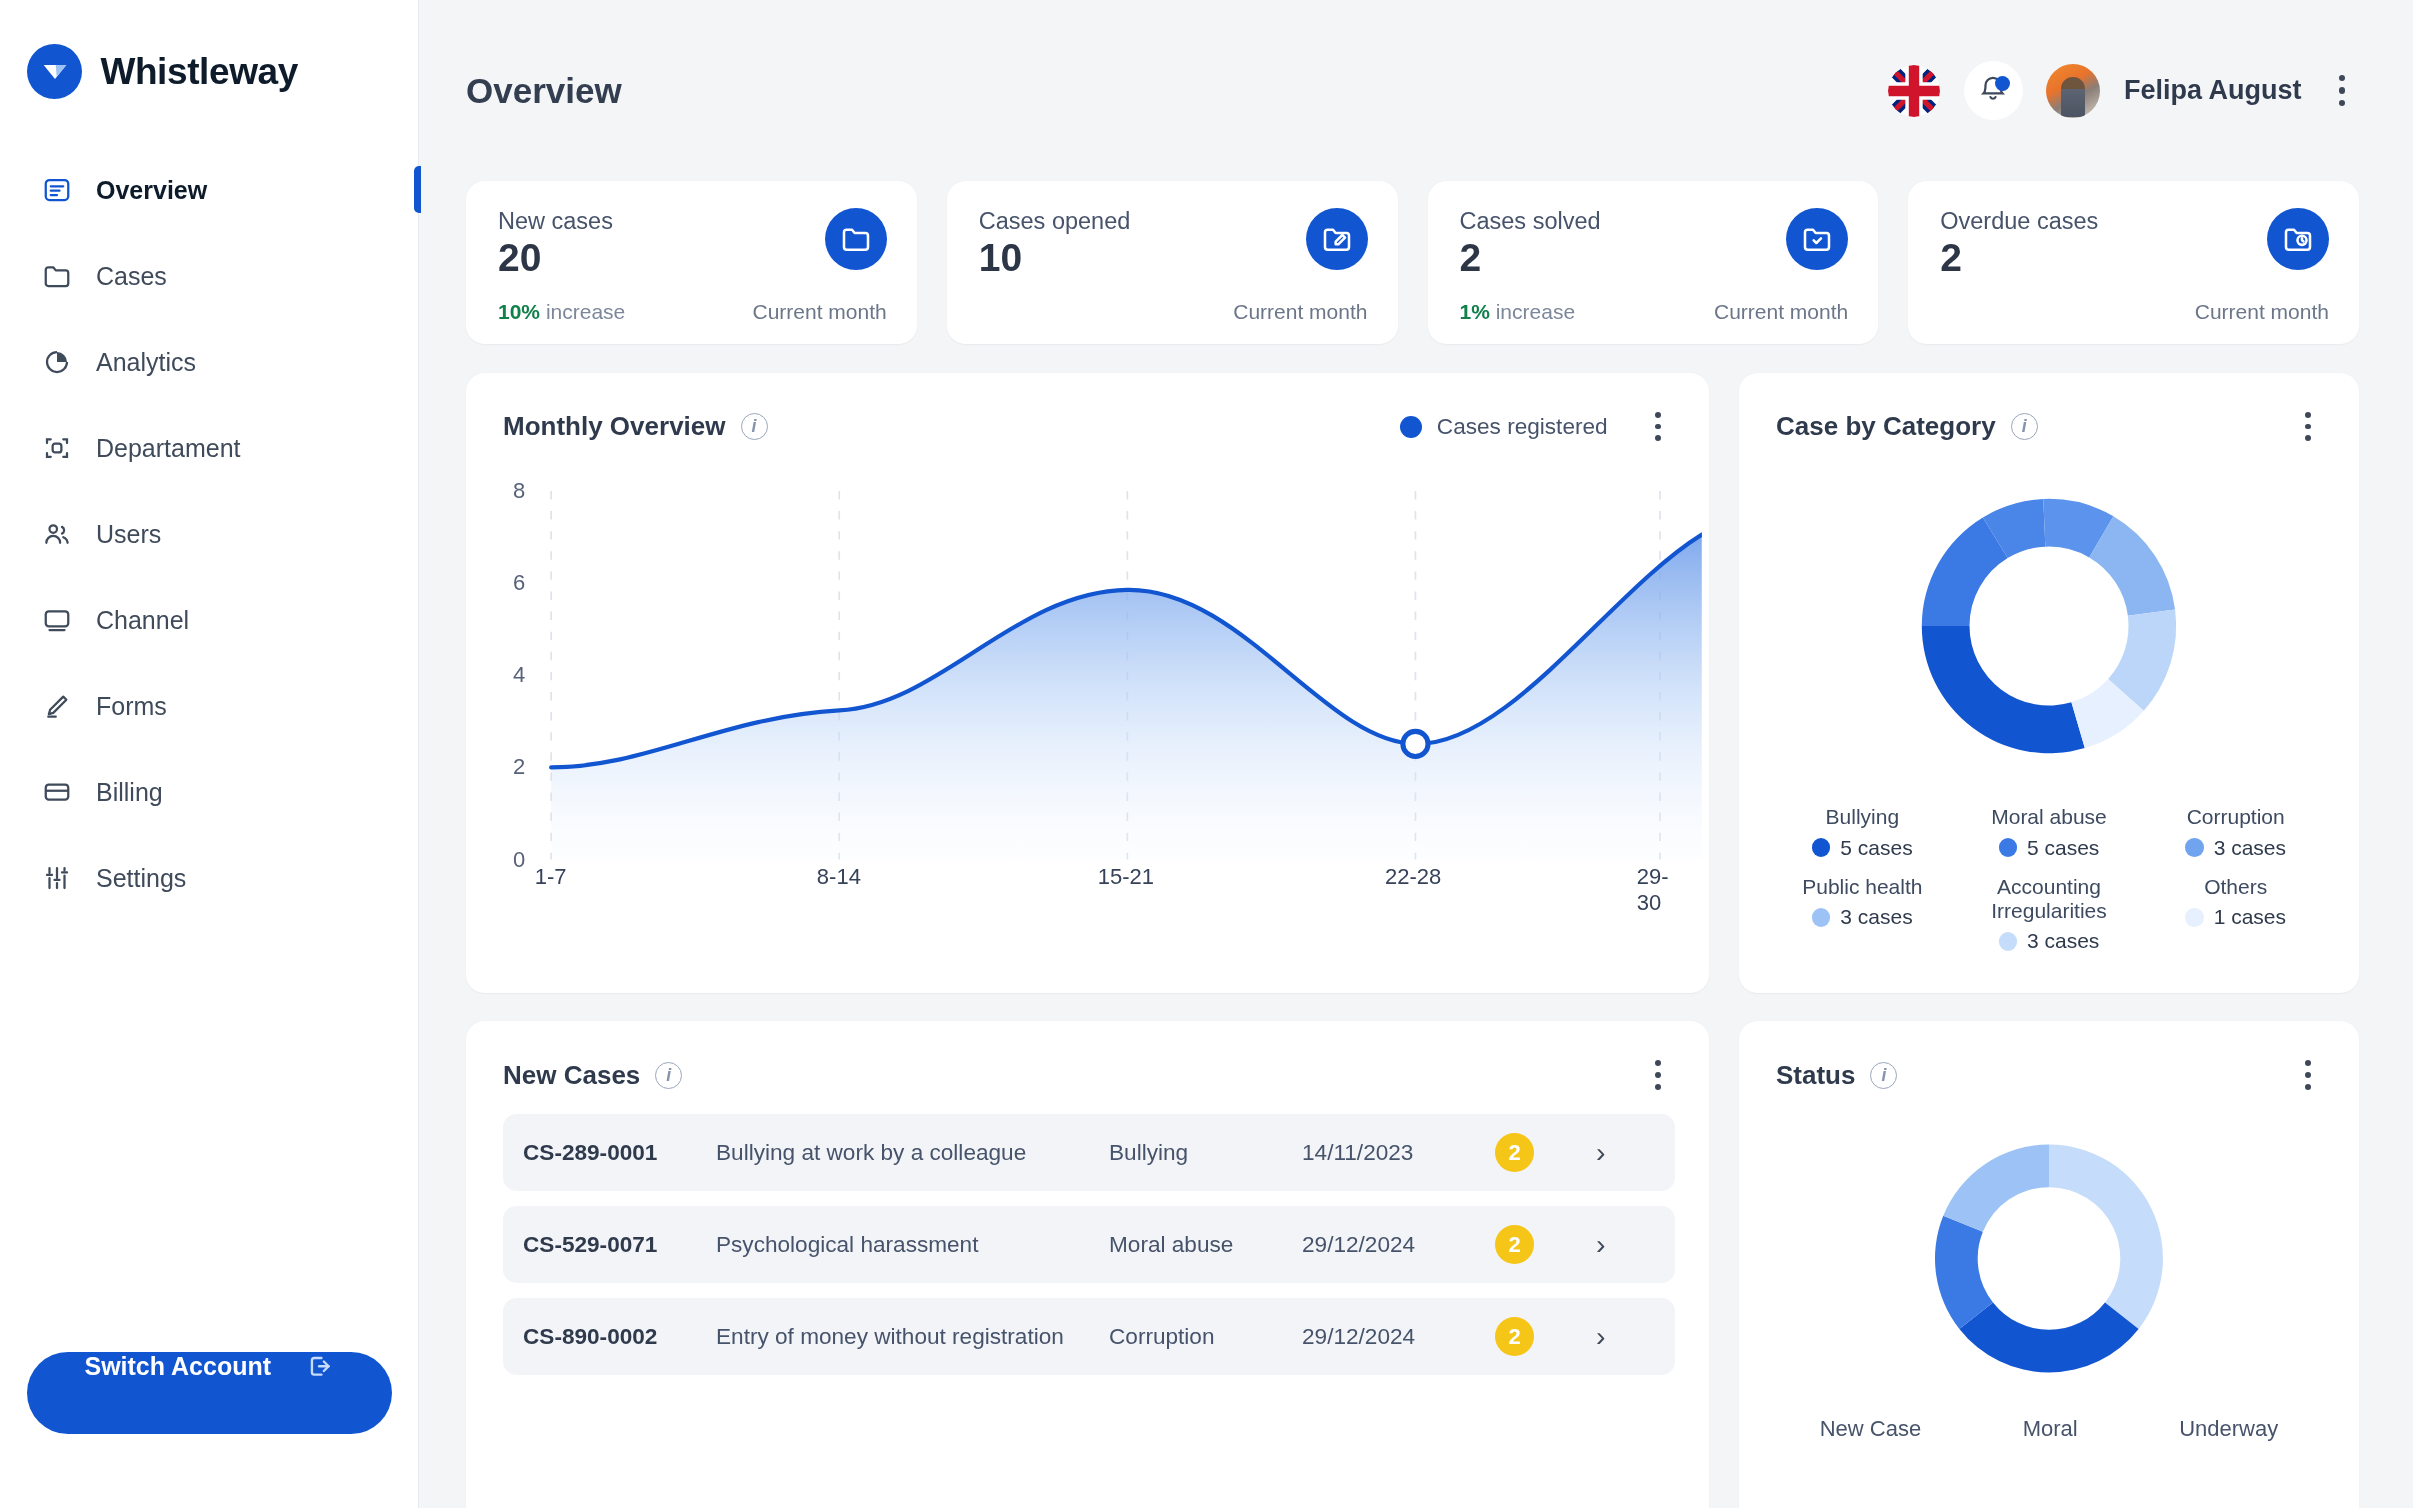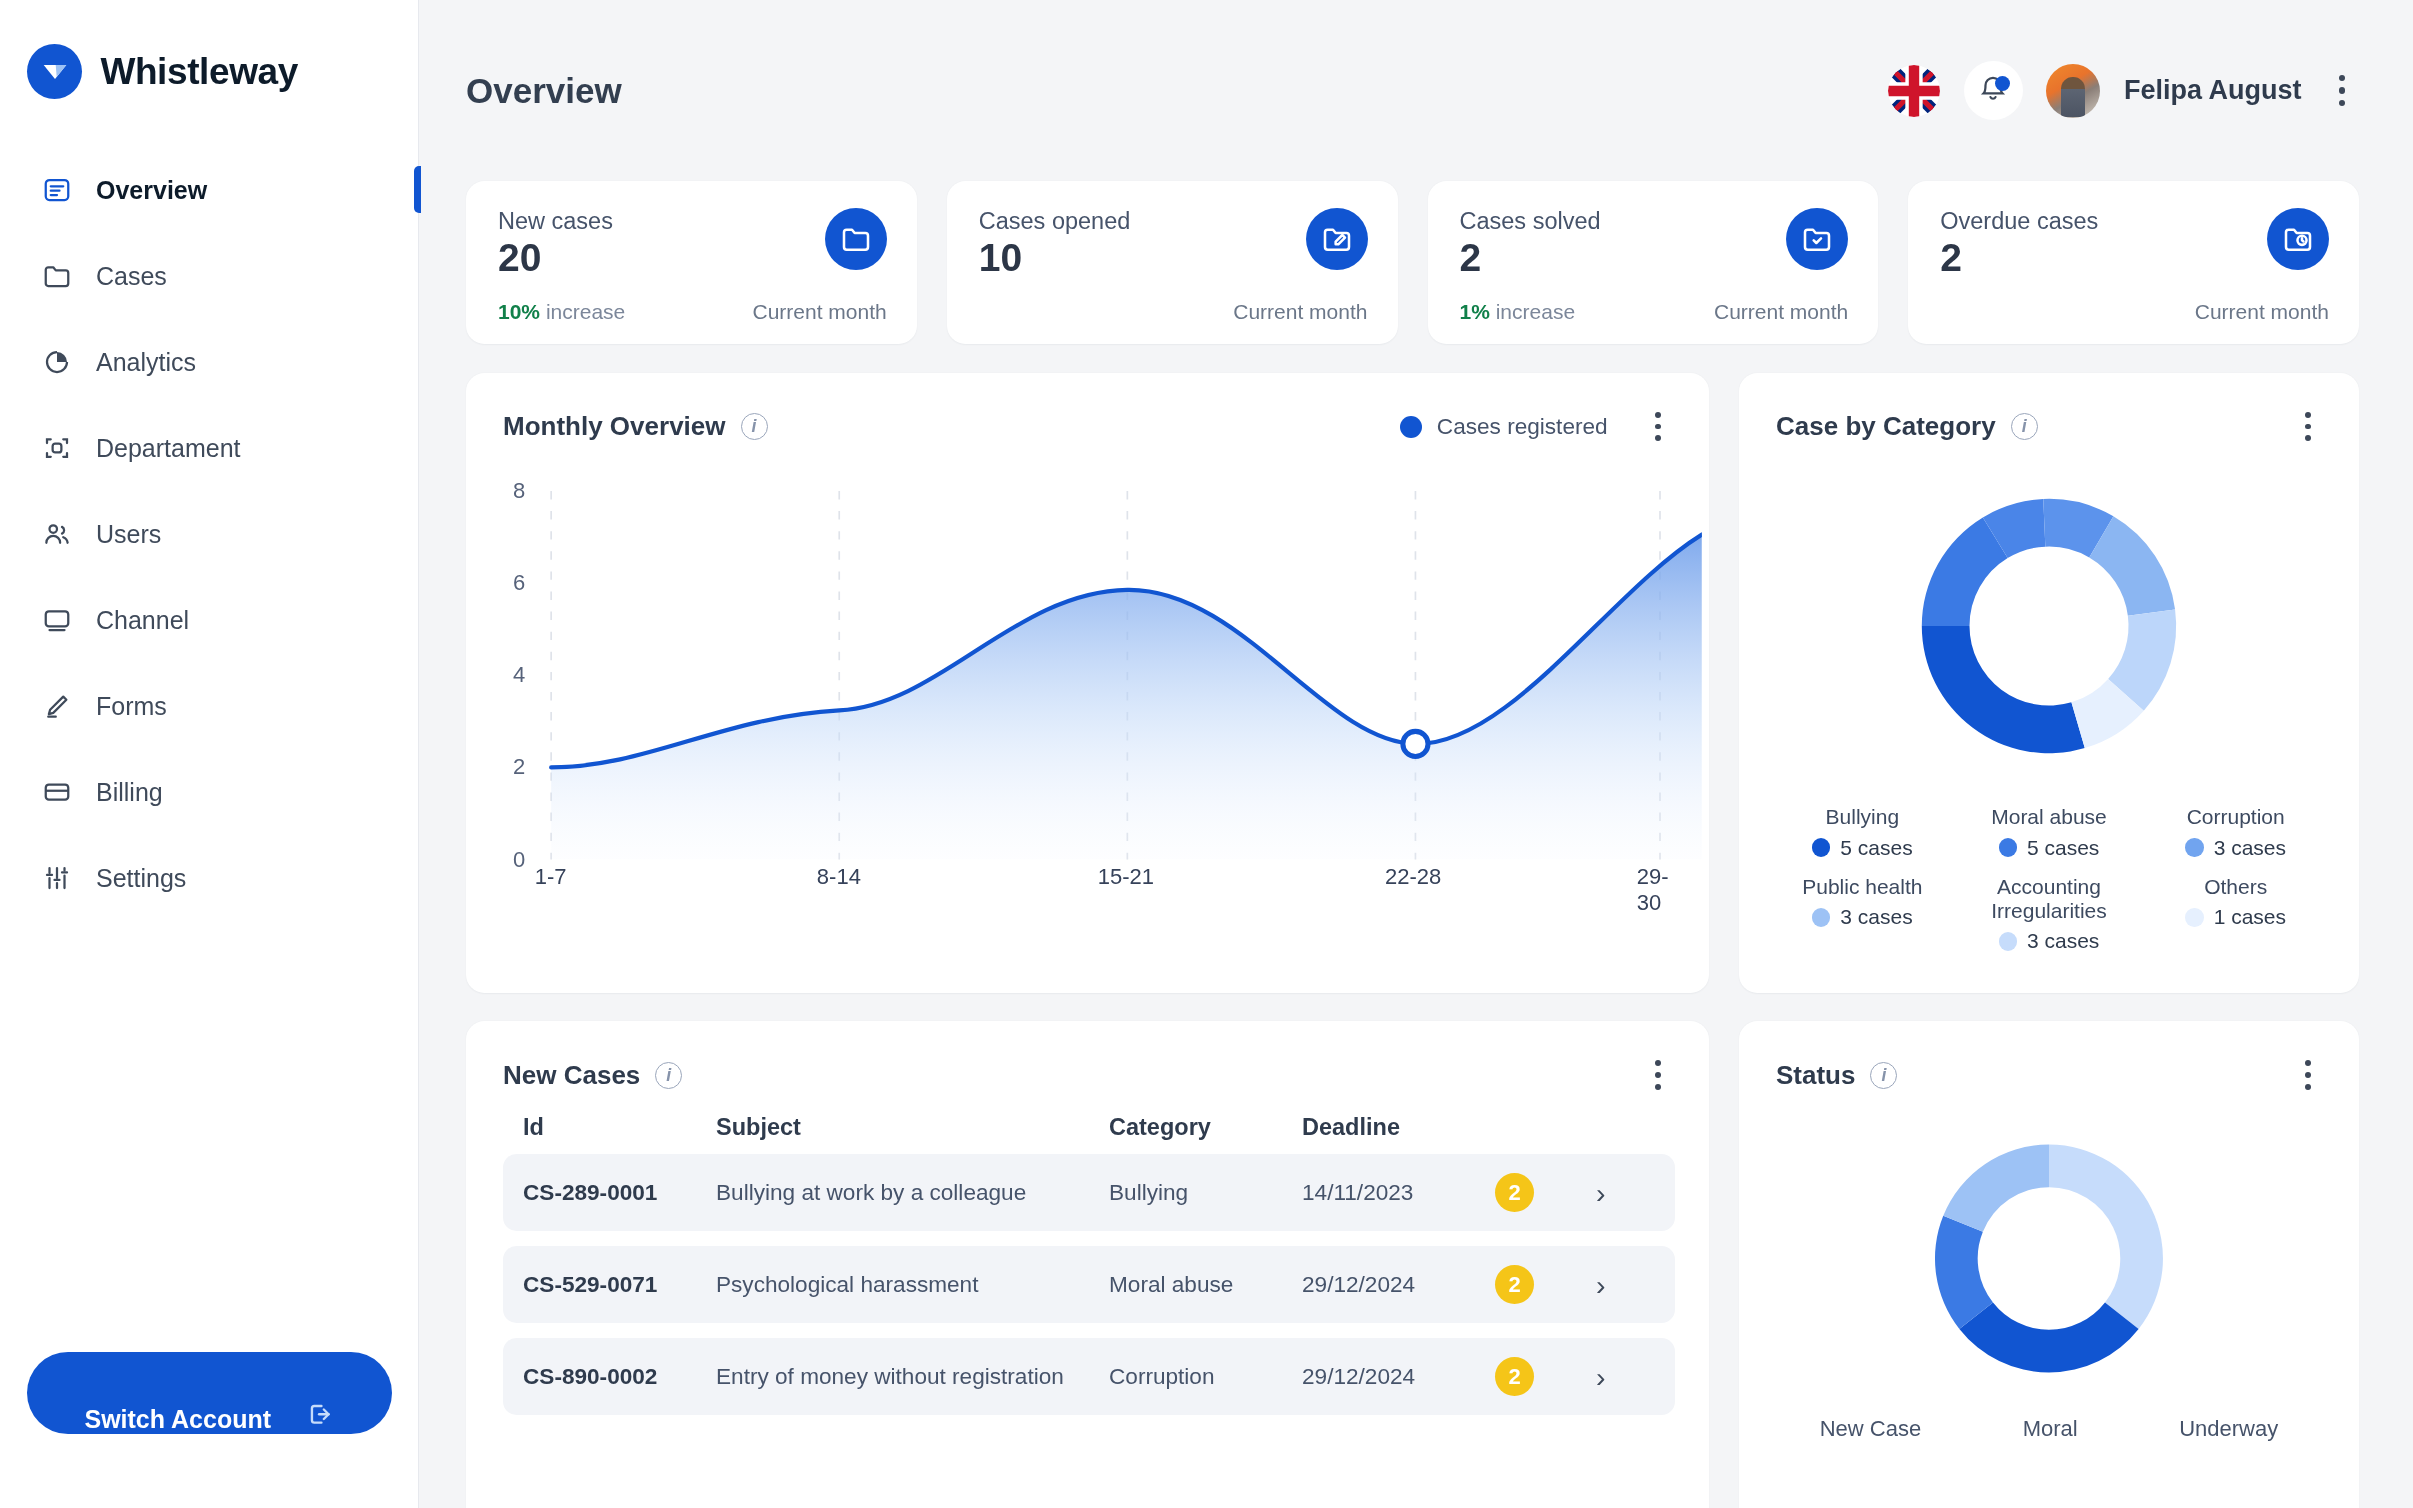--- a/index.html
+++ b/index.html
@@ -35,21 +35,21 @@
   .nav-item.active::after {
     content: ""; position: absolute; right: -1.7px; top: 1.7px;
     width: 6.7px; height: 47px; background: #1155d1; border-radius: 5px 0 0 5px;
   }
   .nav-icon { width: 34px; height: 34px; display: flex; align-items: center; justify-content: center; flex: 0 0 34px; }
 
   .switch-wrap { position: absolute; left: 27px; bottom: 74px; }
   .switch-btn {
     width: 365px; height: 82px; border-radius: 41px; background: #1155d1;
     color: #fff; font-size: 25px; font-weight: 600; border: none; cursor: pointer;
-    display: flex; align-items: flex-end; justify-content: center; gap: 35px;
+    display: flex; align-items: flex-start; justify-content: center; gap: 35px;
   }
   .sidebar-divider { position: absolute; right: 0; top: 0; width: 0.8px; height: 1508px; background: #e7e9ee; }
 
   
   .main { flex: 1; height: 1508px; padding: 0 54px 0 47px; overflow: hidden; }
   .topbar { height: 181px; display: flex; align-items: center; justify-content: space-between; }
   .page-title { font-size: 35px; font-weight: 700; color: #333f50; }
   .top-right { display: flex; align-items: center; gap: 23.5px; }
   .flag-btn { width: 52px; height: 52px; border-radius: 50%; overflow: hidden; cursor: pointer; position: relative; }
   .bell-btn {
@@ -537,28 +537,20 @@
             <span class="info-icon">i</span>
           </div>
           <span class="kebab small">
               <i></i>
               <i></i>
               <i></i>
             </span>
         </div>
 
         <div class="tbl">
-          <div class="tbl-head">
-            <div class="th c-id">Id</div>
-            <div class="th c-sub">Subject</div>
-            <div class="th c-cat">Category</div>
-            <div class="th c-dl">Deadline</div>
-            <div class="th c-bd"></div>
-            <div class="th c-ch"></div>
-          </div>
 
           <div class="tbl-row">
             <div class="td id c-id">CS-289-0001</div>
             <div class="td c-sub">Bullying at work by a colleague</div>
             <div class="td c-cat">Bullying</div>
             <div class="td c-dl">14/11/2023</div>
             <div class="c-bd">
                 <span class="badge">2</span>
               </div>
             <div class="c-ch"><span class="chev">›</span></div>

